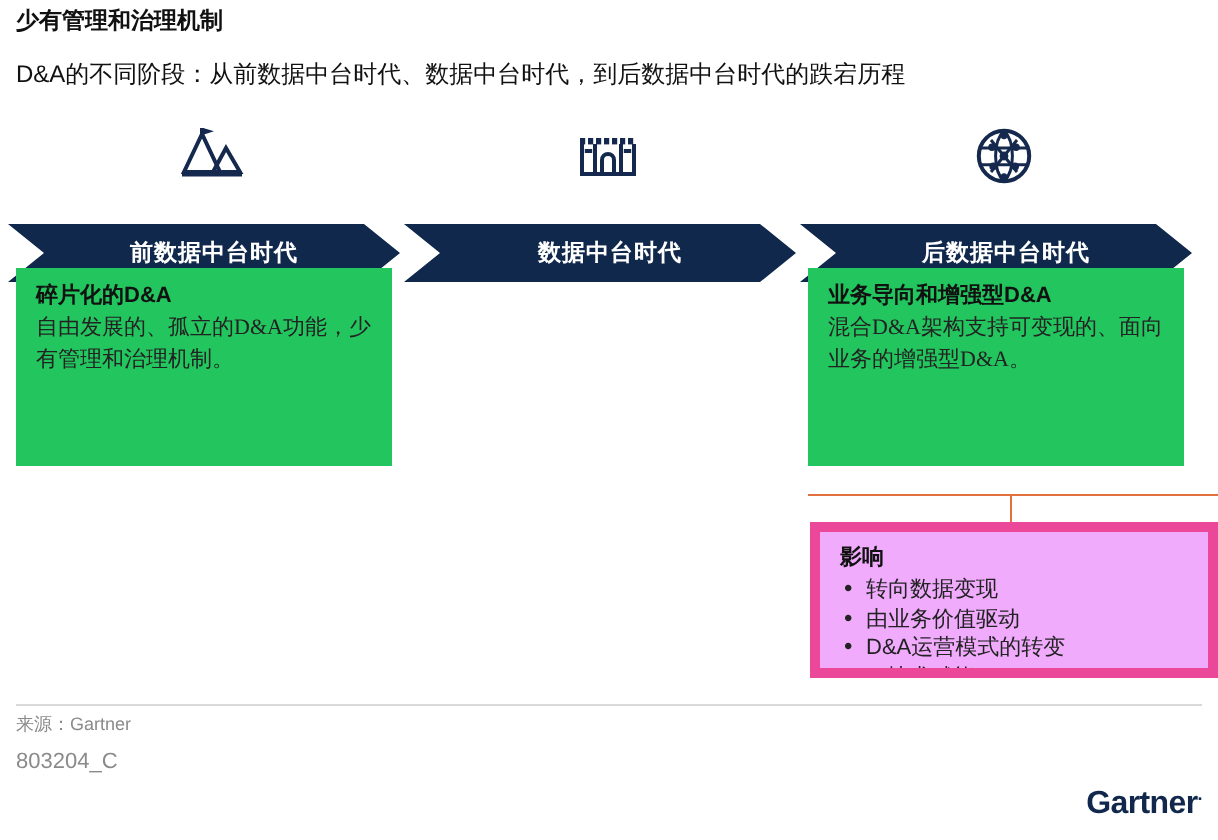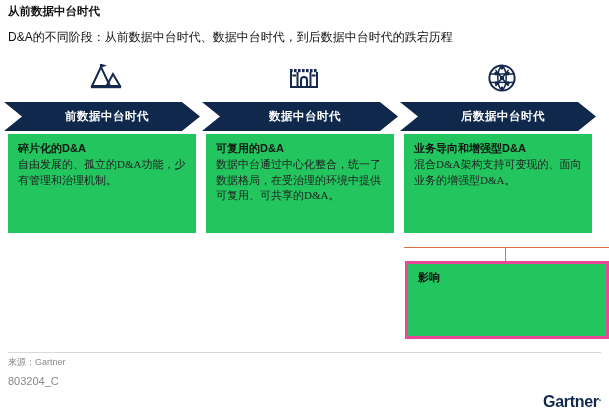--- a/index.html
+++ b/index.html
@@ -56,21 +56,21 @@
     display: flex;
     align-items: center;
     justify-content: center;
   }
   .icon-cell svg { display: block; }
 
   
   #chevron-row {
     position: absolute;
     left: 0;
-    top: 102px;
+    top: 112px;
     width: 547px;
     height: 30px;
   }
   .chevron {
     position: absolute;
     top: 0;
     width: 196px;
     height: 29px;
     background: #10284c;
     color: #ffffff;
@@ -141,23 +141,23 @@
     background: #e2713f;
   }
 
   
   #impact-box {
     position: absolute;
     left: 405px;
     top: 261px;
     width: 204px;
     height: 78px;
-    border: 3px solid #ec4899;
+    border: 5px solid #ec4899;
     box-sizing: border-box;
-    background: #22c55e;
+    background: #f0abfc;
     padding: 6px 8px 0 10px;
     overflow: hidden;
   }
   #impact-title {
     font-size: 11px;
     font-weight: bold;
     color: #111111;
     line-height: 14px;
     margin-bottom: 2px;
   }
@@ -221,21 +221,21 @@
   #gartner-logo .reg {
     font-size: 9px;
     vertical-align: super;
     font-weight: bold;
   }
 </style>
 </head>
 <body>
 
 <div id="header">
-  <div id="title">从前数据中台时代</div>
+  <div id="title">少有管理和治理机制</div>
   <div id="subtitle">D&amp;A的不同阶段：从前数据中台时代、数据中台时代，到后数据中台时代的跌宕历程</div>
 </div>
 
 <div id="icons-row">
 
   <div class="icon-cell" style="left:8px;">
     <span>
       <svg width="34" height="30" viewBox="0 0 34 30" aria-hidden="true">
         <g fill="none" stroke="#14294d" stroke-width="2" stroke-linejoin="miter" stroke-linecap="butt">
           <path d="M12 4 L3 23 L21 23 Z"></path>
@@ -308,33 +308,35 @@
   <div class="chevron" style="left:400px;">
     <span>后数据中台时代</span>
   </div>
 </div>
 
 <div id="panels-row">
   <div class="panel" style="left:8px;">
     <div class="panel-title">碎片化的D&amp;A</div>
     <div class="panel-body">自由发展的、孤立的D&amp;A功能，少有管理和治理机制。</div>
   </div>
-  <div class="panel" style="left:206px;">
-    <div class="panel-title">可复用的D&amp;A</div>
-    <div class="panel-body">数据中台通过中心化整合，统一了数据格局，在受治理的环境中提供可复用、可共享的D&amp;A。</div>
-  </div>
   <div class="panel" style="left:404px;">
     <div class="panel-title">业务导向和增强型D&amp;A</div>
     <div class="panel-body">混合D&amp;A架构支持可变现的、面向业务的增强型D&amp;A。</div>
   </div>
 </div>
 
 <div id="connector-hline"></div>
 <div id="connector-vline"></div>
 
 <div id="impact-box">
   <div id="impact-title">影响</div>
+  <ul id="impact-list">
+    <li>转向数据变现</li>
+    <li>由业务价值驱动</li>
+    <li>D&amp;A运营模式的转变</li>
+    <li>AI技术赋能</li>
+  </ul>
 </div>
 
 <div id="footer-rule"></div>
 <div id="source-line">来源：Gartner</div>
 <div id="doc-id">803204_C</div>
 <div id="gartner-logo"><span>Gartner</span><span class="reg">.</span></div>
 
 </body></html>

